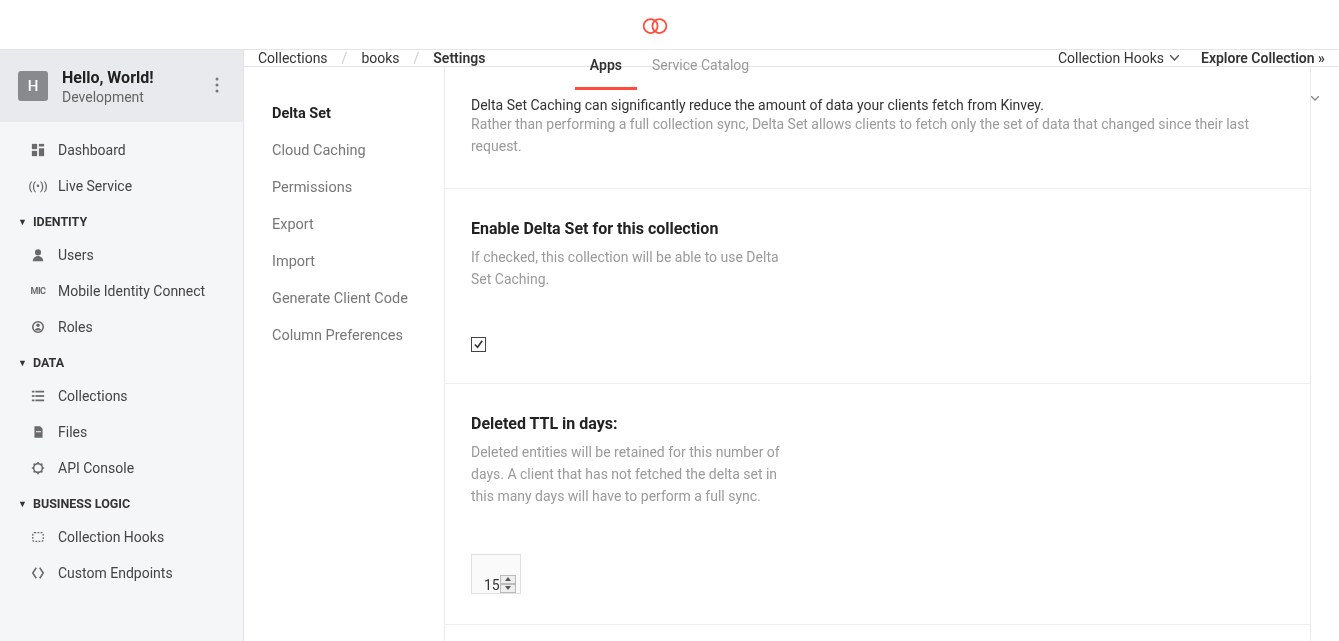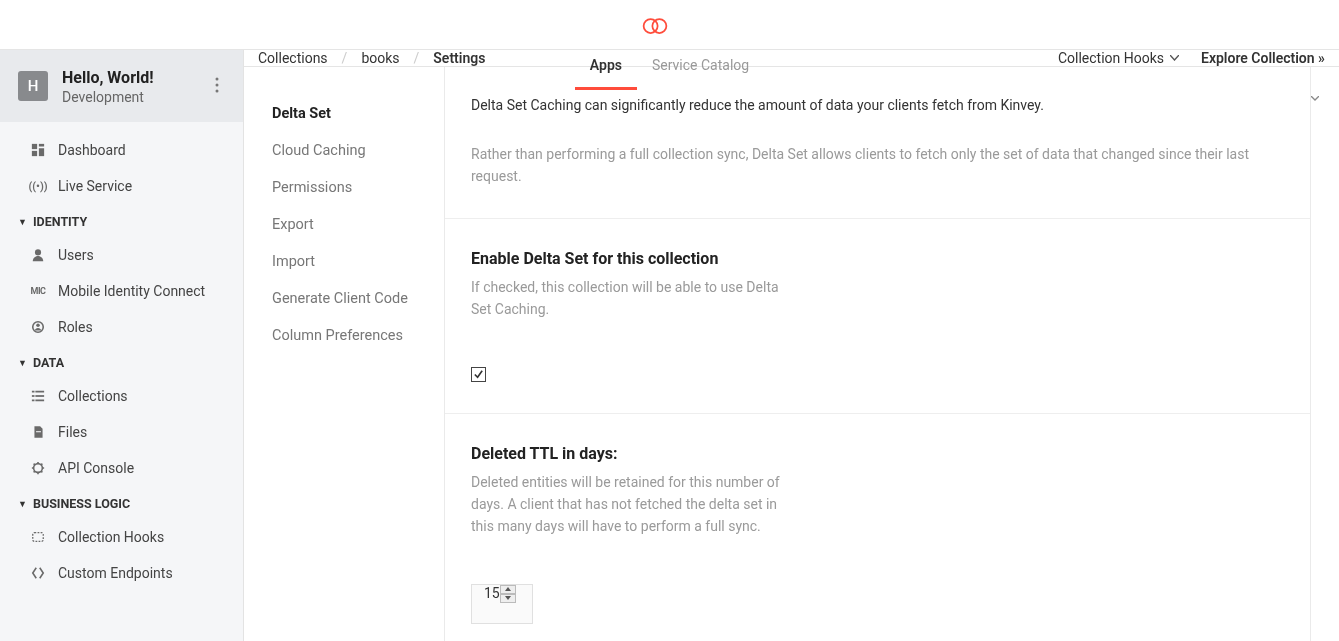--- a/index.html
+++ b/index.html
@@ -220,21 +220,21 @@
       border-top: none;
       border-bottom: none;
     }
     .panel-section {
       padding: 30px 26px;
       border-bottom: 1px solid #eee;
     }
     .desc-main {
       color: #333;
       font-size: 14px;
-      margin-bottom: 30px;
+      margin-bottom: 0;
     }
     .desc-sub {
       color: #9a9a9a;
       font-size: 14px;
       line-height: 1.6;
     }
     .field-row {
       display: flex;
       align-items: flex-start;
       gap: 40px;
@@ -272,23 +272,23 @@
     .checkbox svg {
       width: 11px;
       height: 11px;
     }
     .number-input {
       width: 100%;
       max-width: 410px;
       border: 1px solid #e0e0e0;
       background: #fafafa;
       display: flex;
-      align-items: flex-start;
+      align-items: flex-end;
       height: 40px;
-      padding: 0 16px 0 12px;
+      padding: 0 4px 0 12px;
       position: relative;
     }
     .number-value {
       flex: 1;
       color: #333;
     }
     .spinner {
       display: flex;
       flex-direction: column;
       width: 16px;

